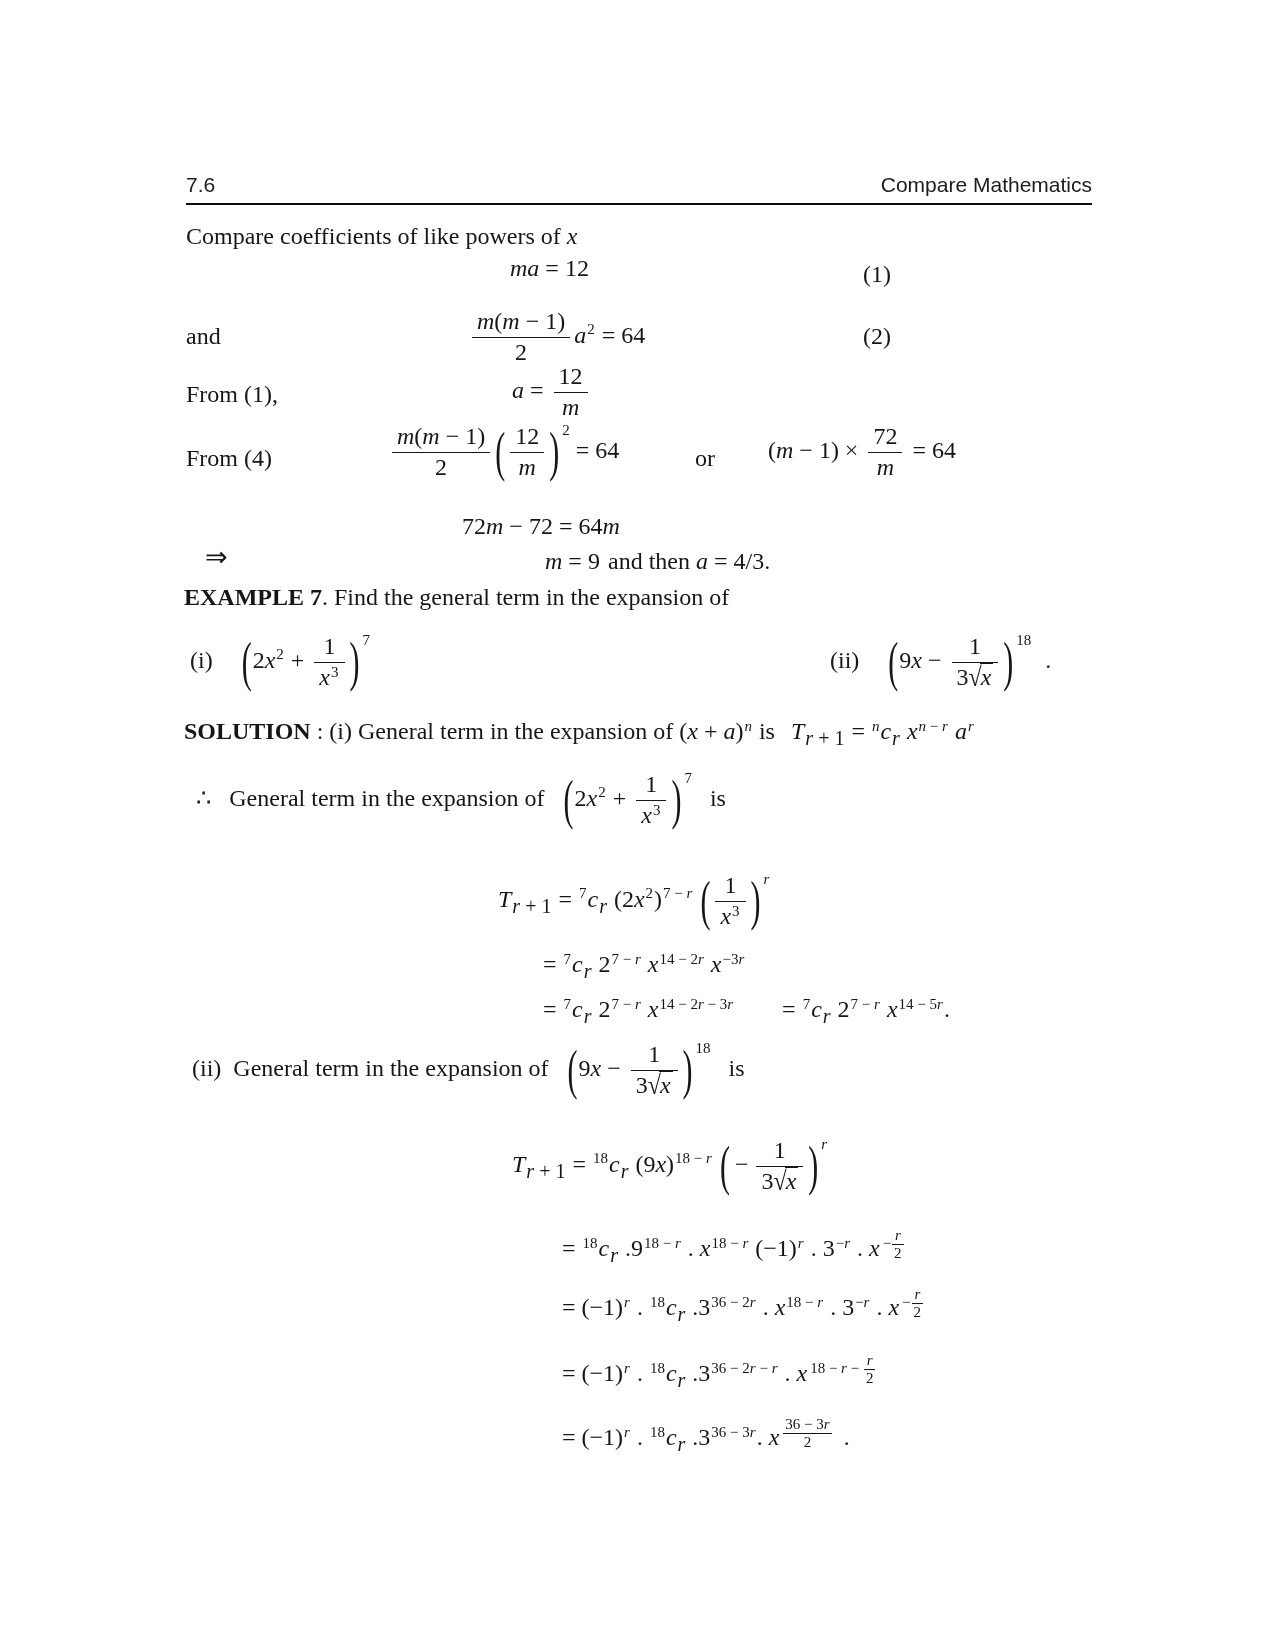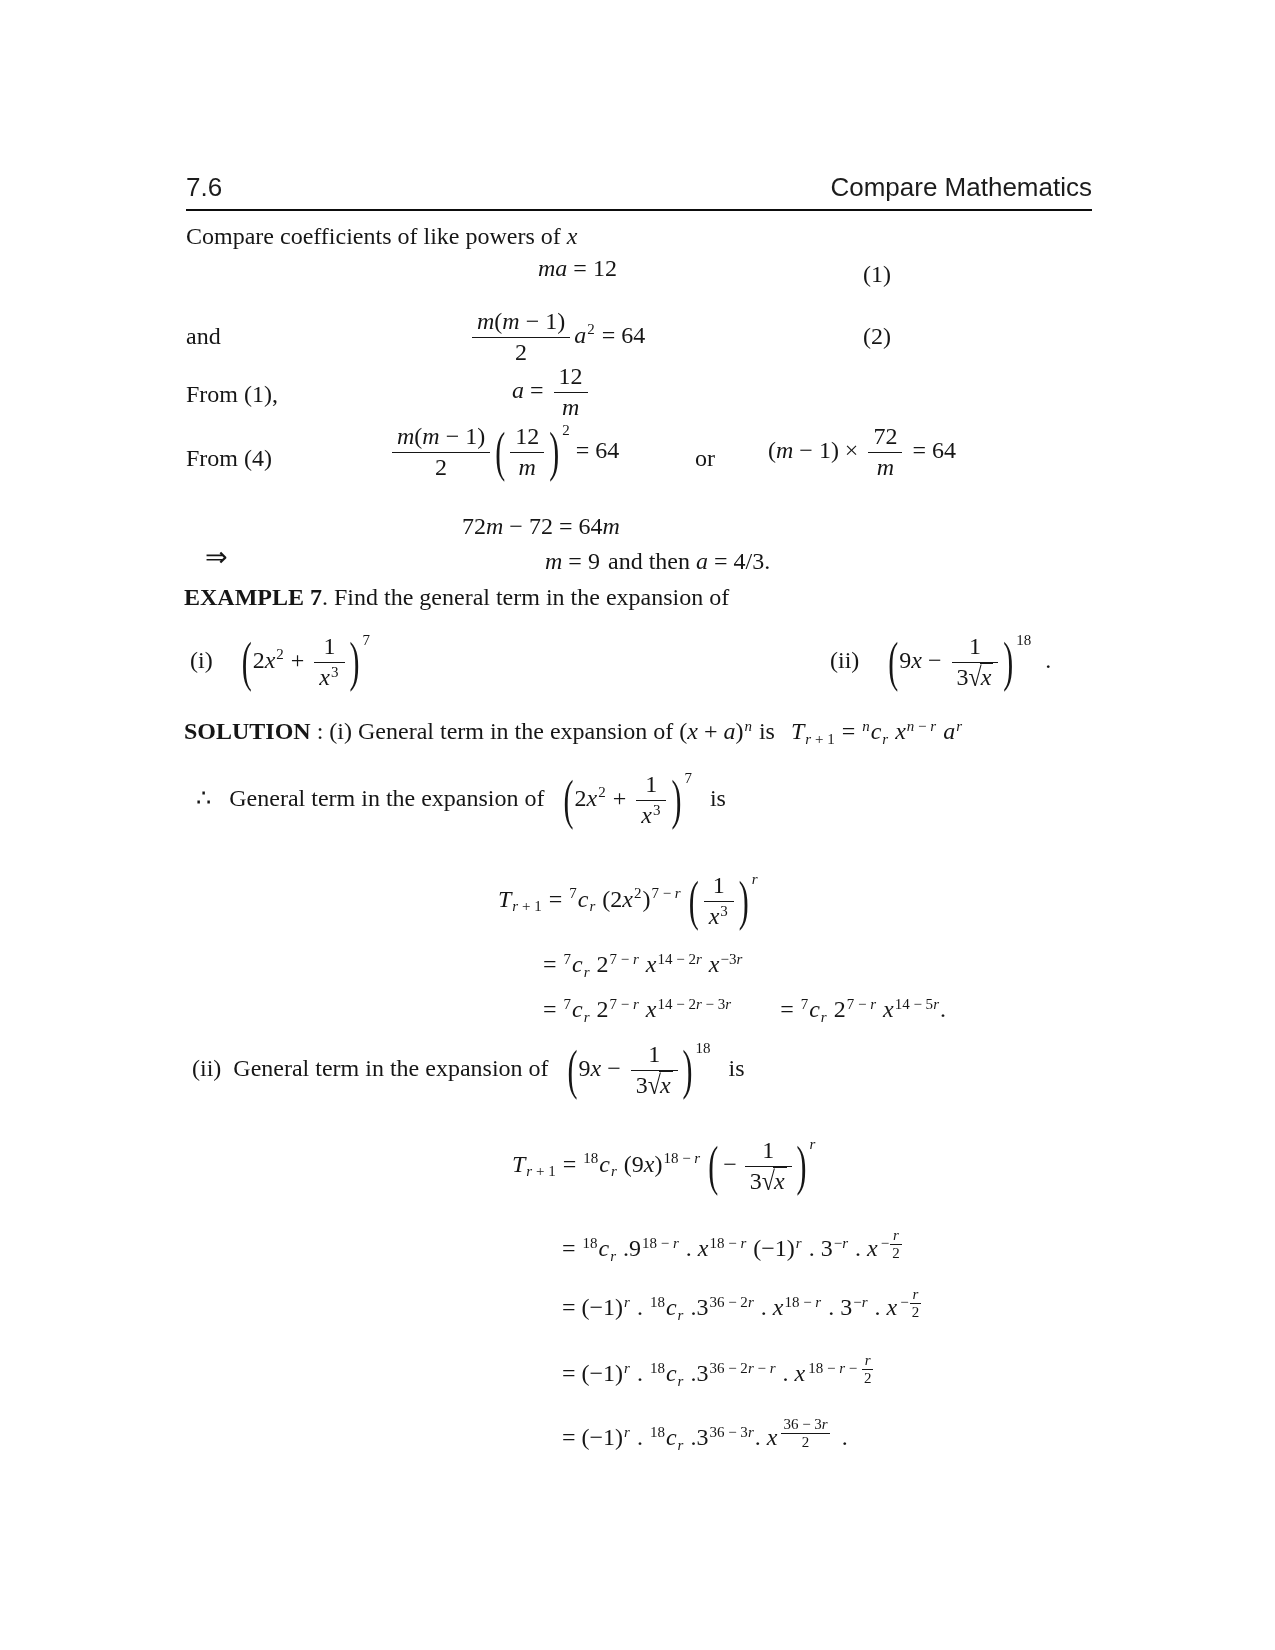--- a/index.html
+++ b/index.html
@@ -6,29 +6,29 @@
   .page{
     position:relative;
     width:1275px;height:1650px;
     background:#ffffff;
     font-family:"Liberation Serif", serif;
     font-size:24px;
     color:#161616;
     overflow:hidden;
   }
   .row{position:absolute;white-space:nowrap;line-height:1.2;}
-  .sans{font-family:"Liberation Sans", sans-serif;font-size:26px;color:#1c1c1c;}
+  .sans{font-family:"Liberation Sans", sans-serif;font-size:21px;color:#1c1c1c;}
   .hdr{
     display:flex;justify-content:space-between;align-items:flex-end;
     border-bottom:2.5px solid #0d0d0d;padding-bottom:6px;
   }
   .b{font-weight:bold;}
   i{font-style:italic;}
   sup{font-size:15px;line-height:0;vertical-align:baseline;position:relative;top:-0.55em;margin:0 1px;}
-  sub{font-size:15px;line-height:0;vertical-align:baseline;position:relative;top:0.30em;margin:0 1px;text-align:center;}
+  sub{font-size:20px;line-height:0;vertical-align:baseline;position:relative;top:0.30em;margin:0 1px;text-align:center;}
   
   .frac{display:inline-block;vertical-align:middle;text-align:center;margin:0 4px;line-height:1.05;}
   .frac .fn{display:block;padding:0 5px 3px;}
   .frac .fd{display:block;border-top:1.6px solid #161616;padding:2px 5px 0;}
   
   .bp{display:inline-block;vertical-align:middle;transform:scaleY(1.8);font-size:30px;line-height:1;margin:0 1px;font-weight:400;}
   .bpx{display:inline-block;font-size:15px;line-height:0;position:relative;top:-23px;margin-left:2px;}
   
   .sqrt{white-space:nowrap;}
   .sqrt .rs{display:inline-block;transform:scaleY(1.12);margin-right:-2px;}
@@ -50,21 +50,21 @@
 
   <div class="row hdr sans" style="left:186px;top:172px;width:906px;">
     <span>7.6</span>
     <span>Compare Mathematics</span>
   </div>
 
   <div class="row" style="left:186px;top:222px;">
     <span>Compare coefficients of like powers of <i>x</i></span>
   </div>
 
-  <div class="row" style="left:538px;top:254px;">
+  <div class="row" style="left:510px;top:254px;">
     <span><i>ma</i> = 12</span>
   </div>
   <div class="row" style="left:863px;top:260px;">
     <span>(1)</span>
   </div>
 
   <div class="row" style="left:186px;top:322px;">
     <span>and</span>
   </div>
   <div class="row" style="left:468px;top:309px;">

